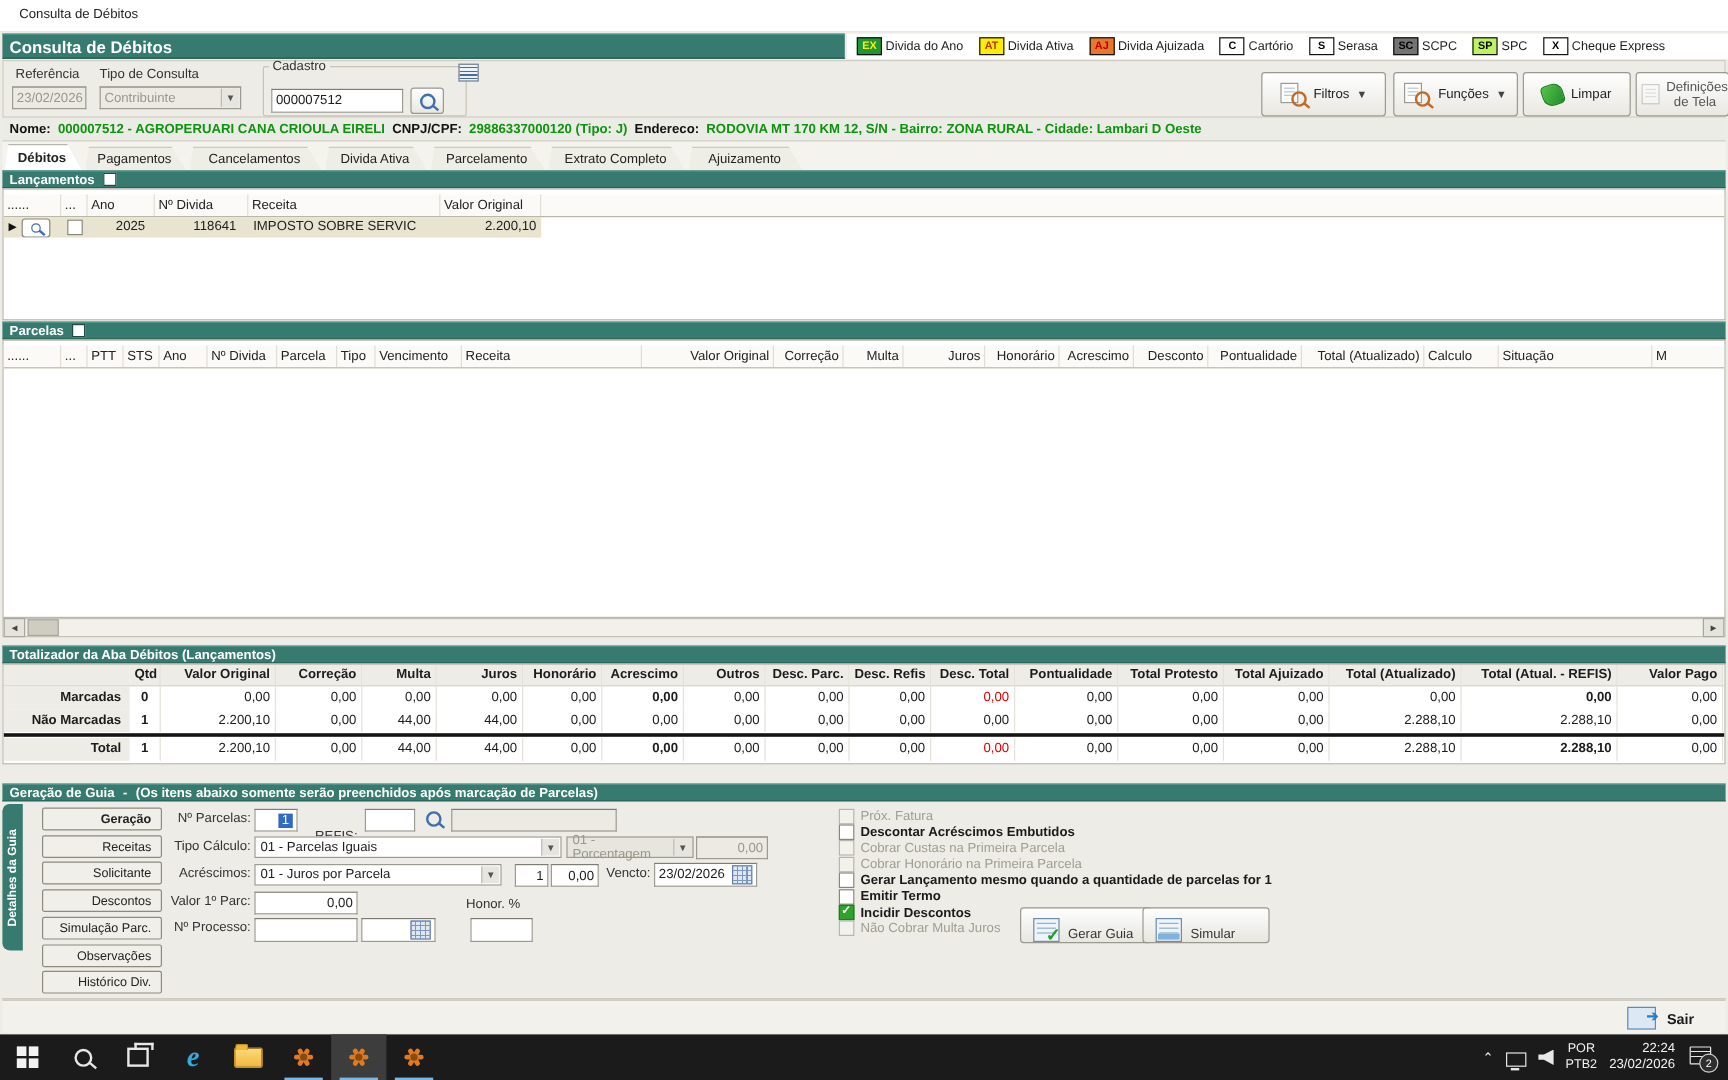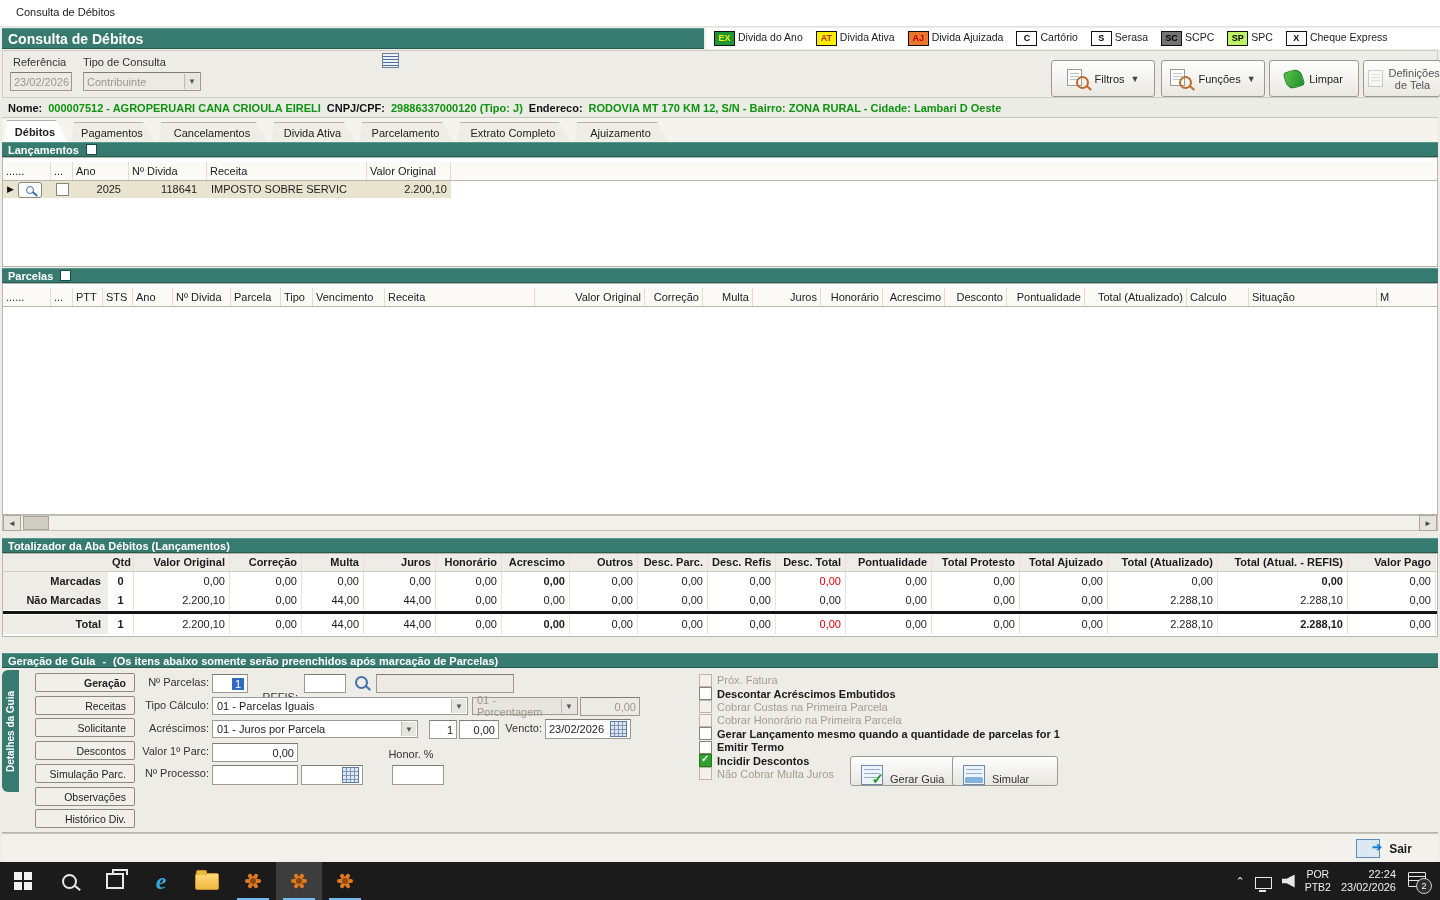--- a/index.html
+++ b/index.html
@@ -12,21 +12,21 @@
   #titlebar .t{position:absolute;left:16px;top:6px;font-size:11px;color:#222}
 
   
   .tealbar{background:#377b70;border-top:1px solid #55998d;border-bottom:1px solid #235a51;
            color:#fff;font-weight:bold;display:flex;align-items:center;gap:7px;padding-left:6px;}
   .wcb{width:9px;height:9px;background:#fff;border:1px solid #1e4a44;display:inline-block}
   #main-head{left:2px;top:28px;width:702px;height:21px;font-size:14px;}
 
   
   #legend-bar{left:706px;top:28px;width:734px;height:21px;background:#fff;display:flex;align-items:center;gap:13px;padding-left:8px;box-sizing:border-box}
-  .lg-item{display:flex;gap:3px;white-space:nowrap}
+  .lg-item{display:flex;align-items:center;gap:3px;white-space:nowrap}
   .lg-badge{min-width:15px;height:13px;line-height:13px;text-align:center;border:1px solid #111;
             font-weight:bold;font-size:9px;padding:0 2px;display:inline-block}
   .lg-label{font-size:10.5px}
 
   
   #query-bar{left:2px;top:50px;width:1436px;height:48px;background:#edece6;border:1px solid #cfcdc1;}
   .flabel{position:absolute;font-size:11px;color:#333}
   .inp{position:absolute;background:#fff;border:1px solid #9d9b91;border-top-color:#7f7d73;
        height:19px;font-family:"Liberation Sans",sans-serif;font-size:11px;padding:0 3px;box-sizing:border-box;
        display:flex;align-items:center}
@@ -219,20 +219,29 @@
 <div id="query-bar" class="abs">
   <span class="flabel" style="left:10px;top:5px">Referência</span>
   <div class="inp dis" style="left:7px;top:21px;width:62px">
     <span>23/02/2026</span>
   </div>
   <span class="flabel" style="left:80px;top:5px">Tipo de Consulta</span>
   <div class="inp dis" style="left:80px;top:21px;width:118px">
     <span>Contribuinte</span>
     <span class="arrowbox">▼</span>
   </div>
+  <fieldset class="grp" style="left:216px;top:-2px;width:168px;height:46px">
+    <legend>Cadastro</legend>
+    <div class="inp" style="left:6px;top:13px;width:110px;height:20px">
+      <span>000007512</span>
+    </div>
+    <div class="btn" style="left:122px;top:12px;width:28px;height:22px">
+      <span class="mag"></span>
+    </div>
+  </fieldset>
   <div class="abs" style="left:378px;top:0px;width:18px;height:18px;display:flex;align-items:center;justify-content:center">
     <span class="grid-ic"></span>
   </div>
 
   <div class="btn" style="left:1048px;top:9px;width:104px;height:37px">
     <span class="ic-wrap"><span class="sheet"></span><span class="mag or mag2" style="position:absolute;right:0;bottom:0"></span></span>
     <span>Filtros</span>
     <span class="caret">▼</span>
   </div>
   <div class="btn" style="left:1158px;top:9px;width:104px;height:37px">

